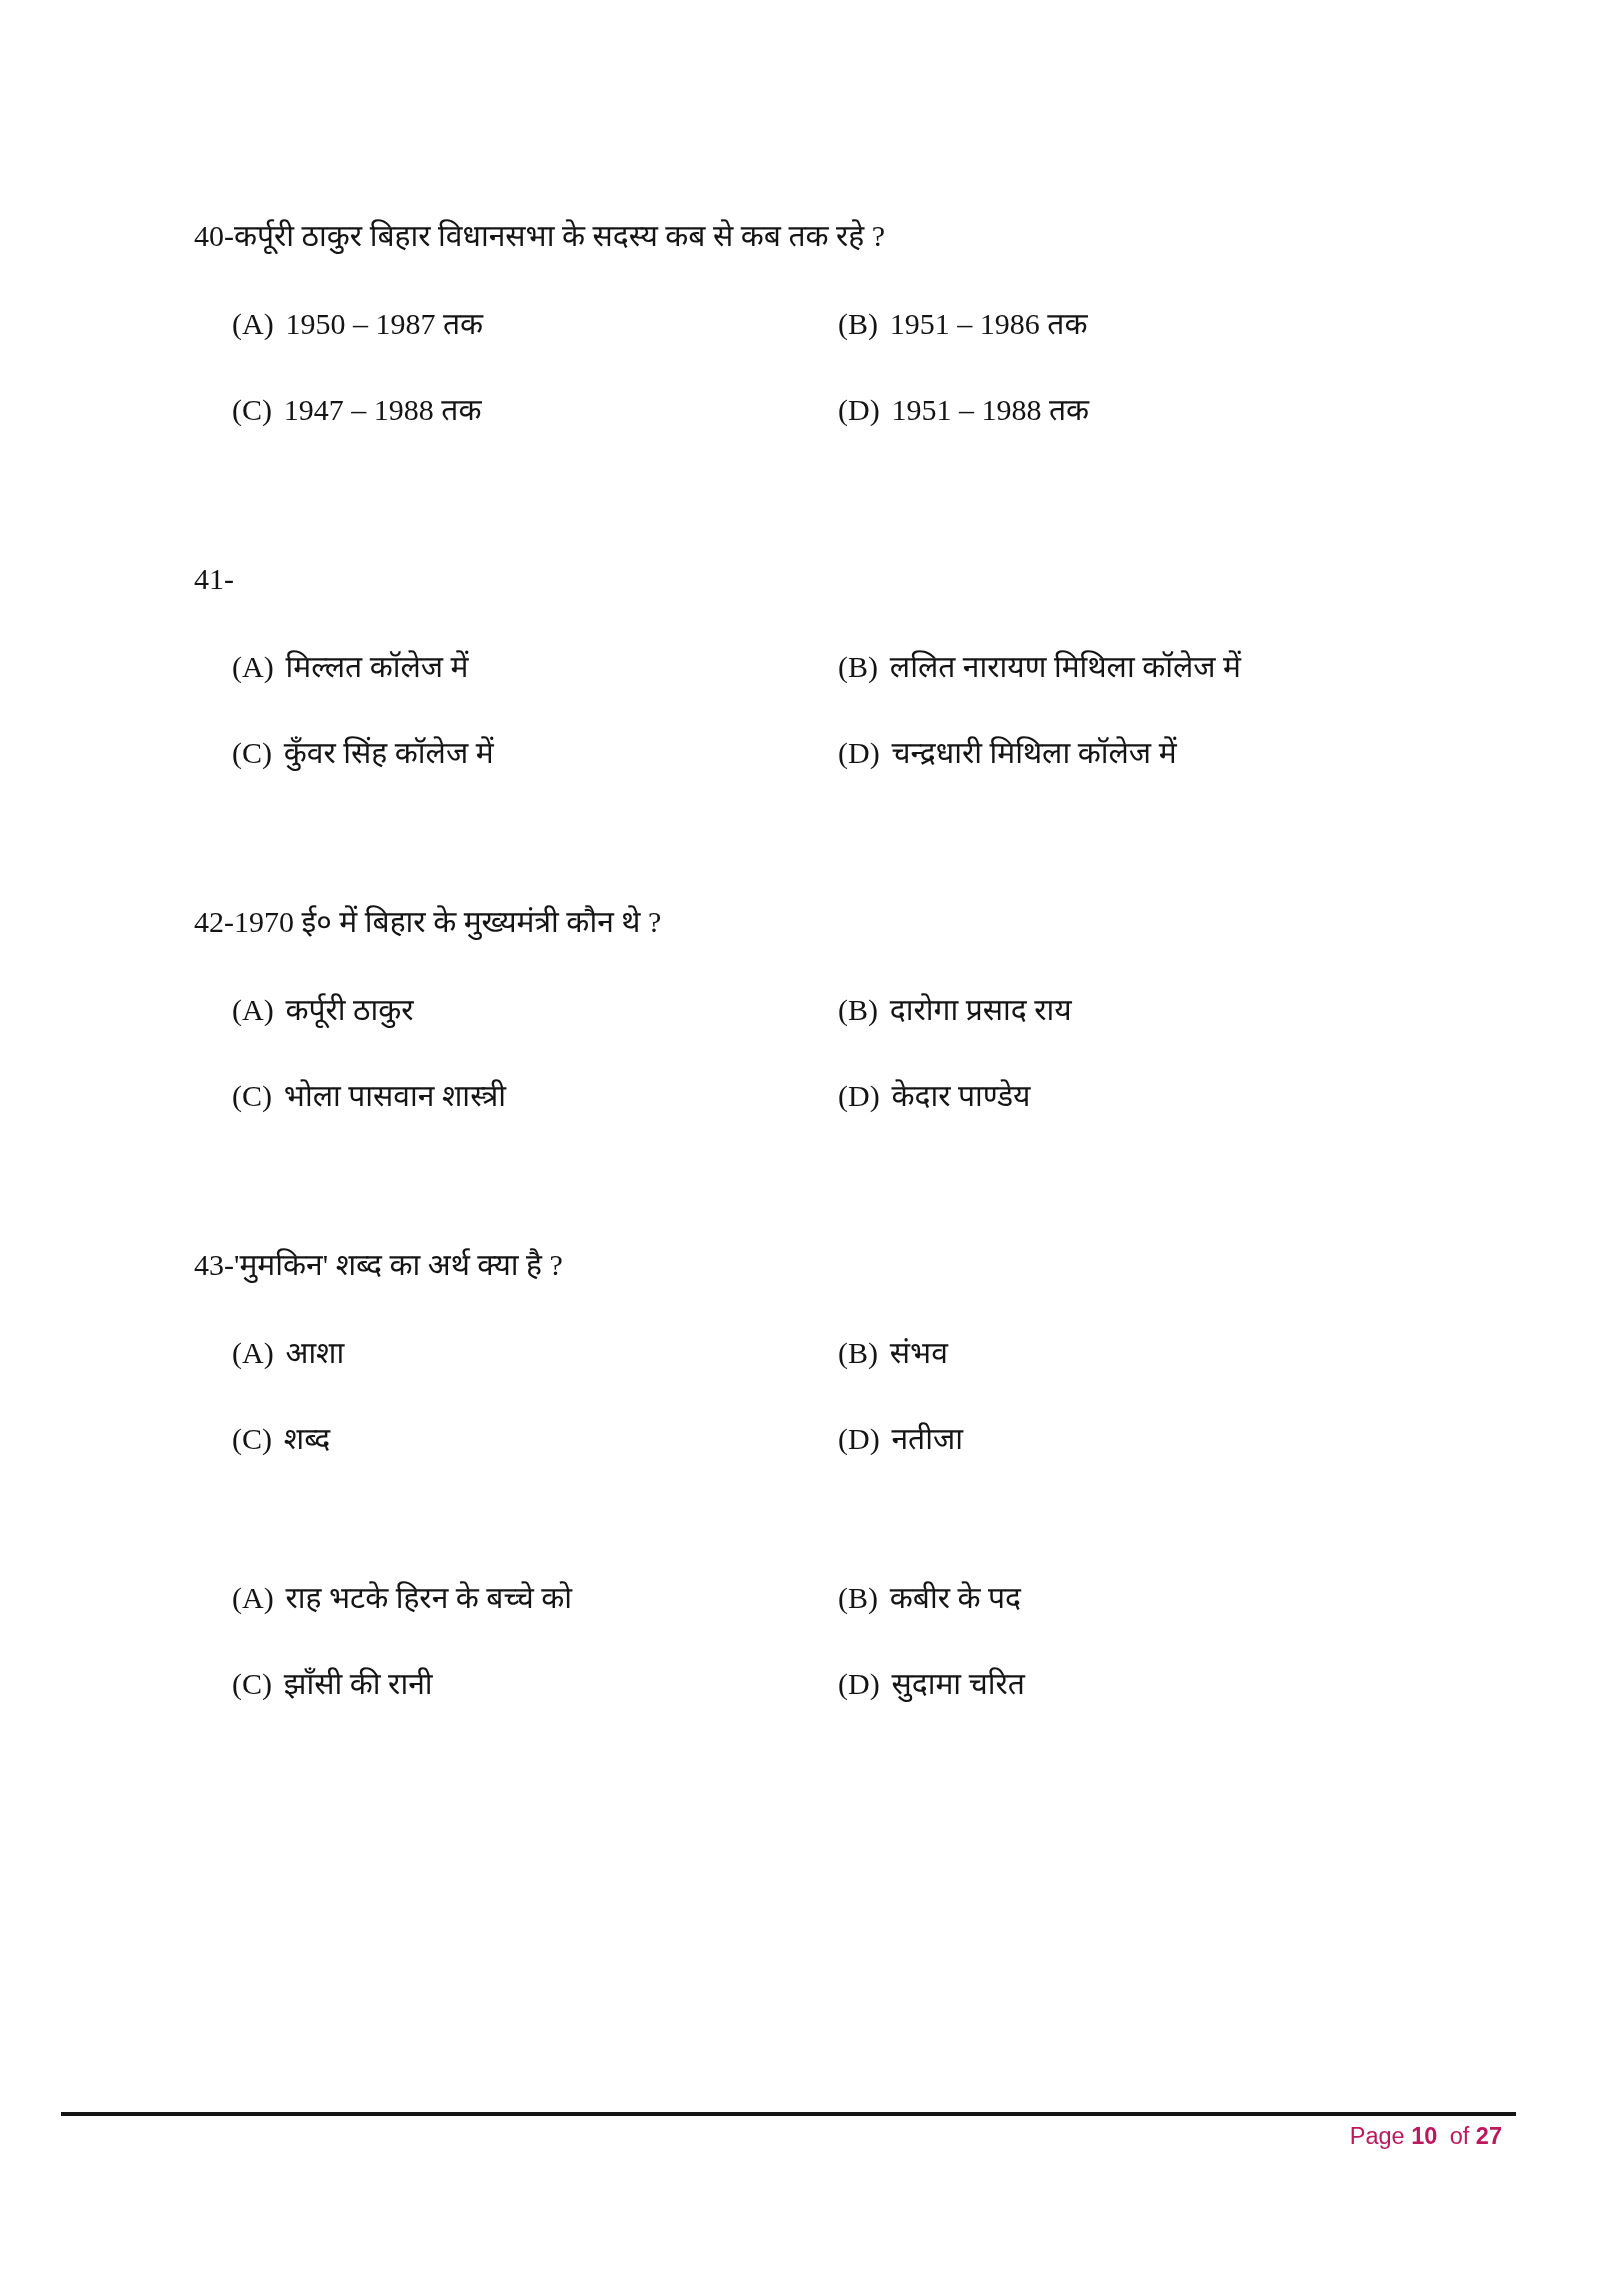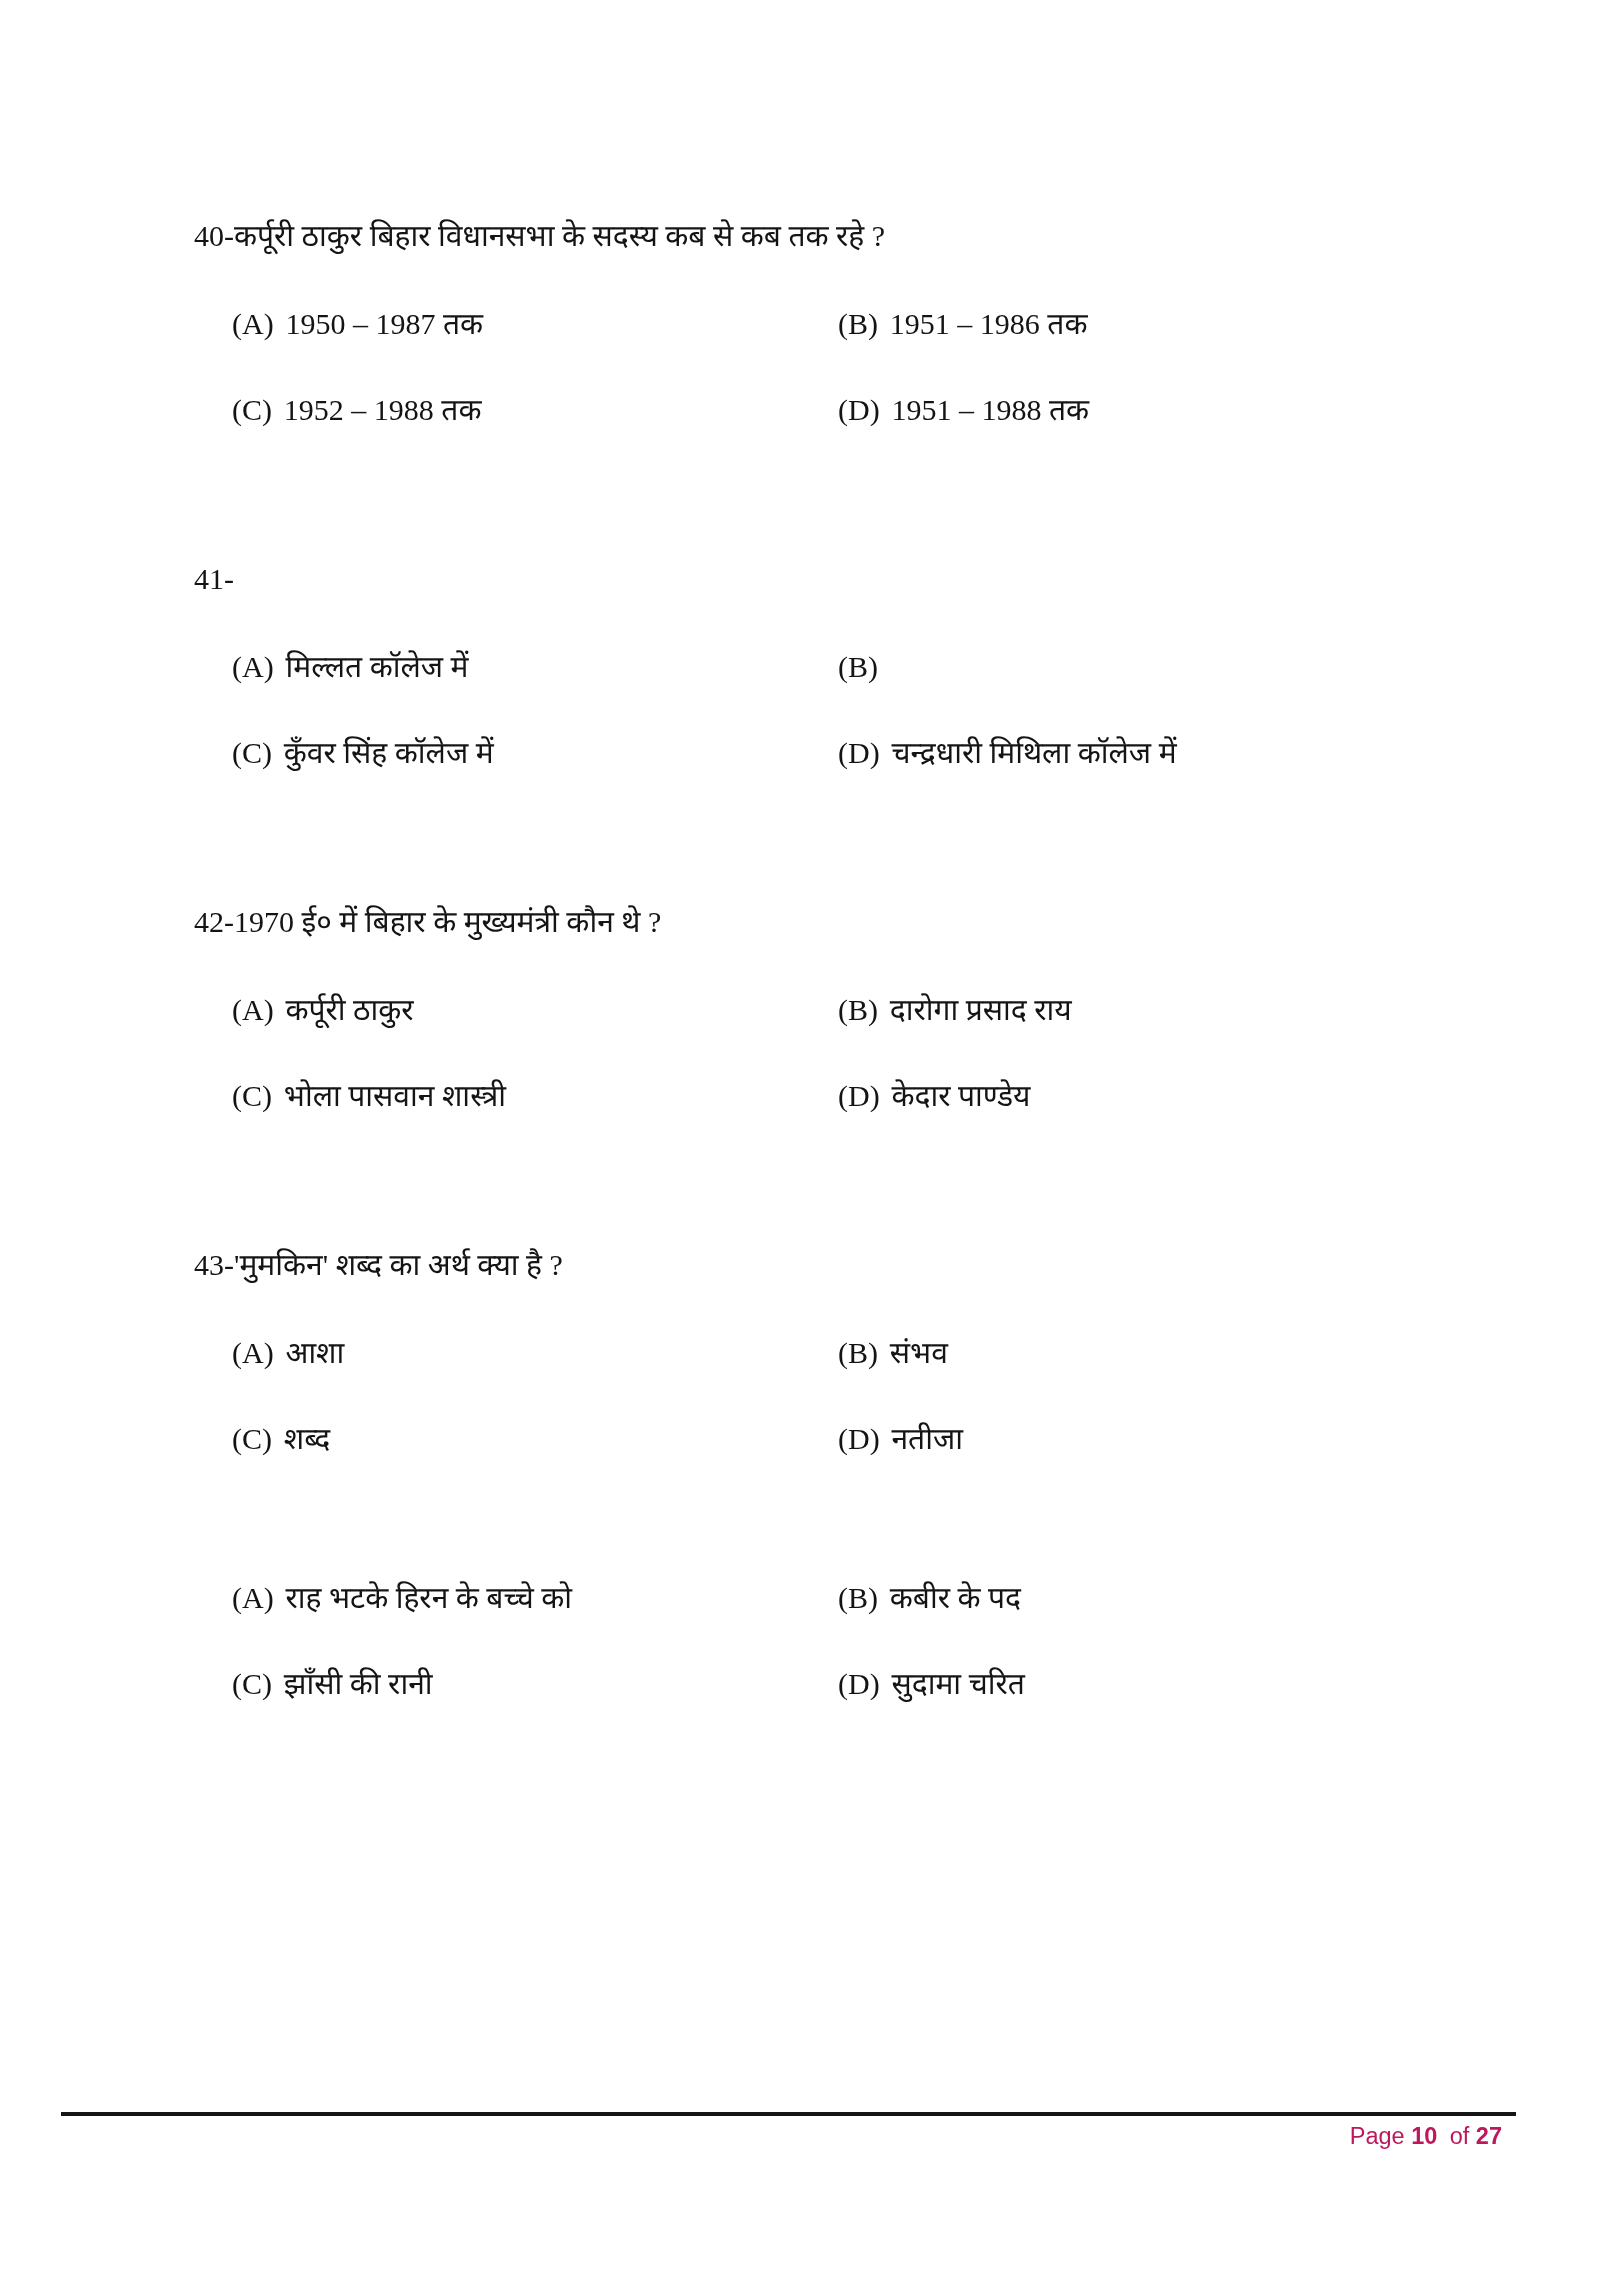--- a/index.html
+++ b/index.html
@@ -83,40 +83,41 @@
       <div class="option">
         <span class="opt-label">(A)</span>
         <span class="opt-text">1950 – 1987 तक</span>
       </div>
       <div class="option">
         <span class="opt-label">(B)</span>
         <span class="opt-text">1951 – 1986 तक</span>
       </div>
       <div class="option">
         <span class="opt-label">(C)</span>
-        <span class="opt-text">1952 – 1988 तक</span>
+        <span class="opt-text">1947 – 1988 तक</span>
       </div>
       <div class="option">
         <span class="opt-label">(D)</span>
         <span class="opt-text">1951 – 1988 तक</span>
       </div>
     </div>
   </div>
 
   <div class="question">
     <div class="q-line">
       <span class="q-num">41-</span>
     </div>
     <div class="options">
       <div class="option">
         <span class="opt-label">(A)</span>
         <span class="opt-text">मिल्लत कॉलेज में</span>
       </div>
       <div class="option">
         <span class="opt-label">(B)</span>
+        <span class="opt-text">ललित नारायण मिथिला कॉलेज में</span>
       </div>
       <div class="option">
         <span class="opt-label">(C)</span>
         <span class="opt-text">कुँवर सिंह कॉलेज में</span>
       </div>
       <div class="option">
         <span class="opt-label">(D)</span>
         <span class="opt-text">चन्द्रधारी मिथिला कॉलेज में</span>
       </div>
     </div>

